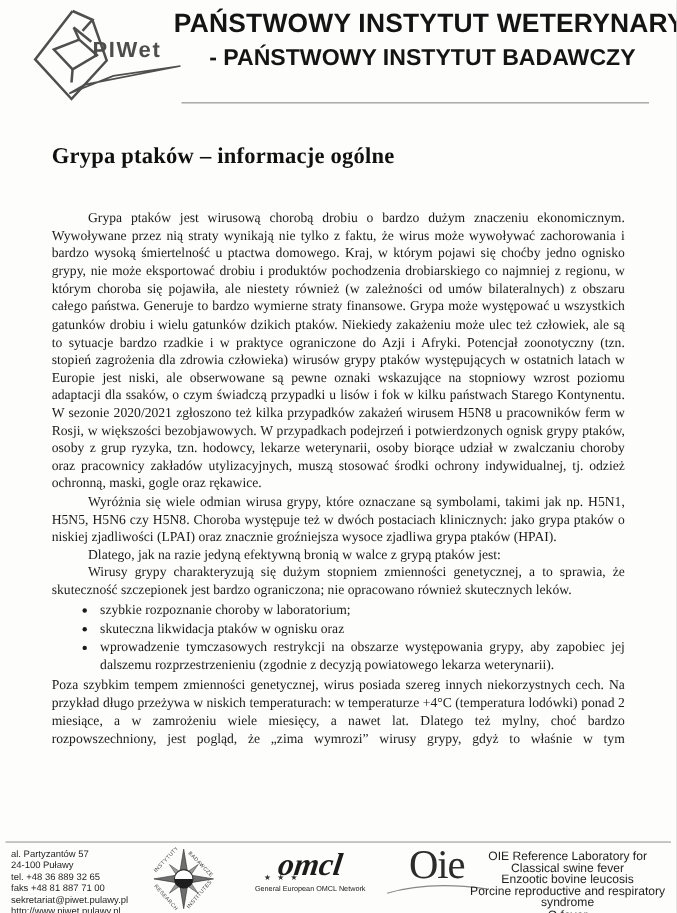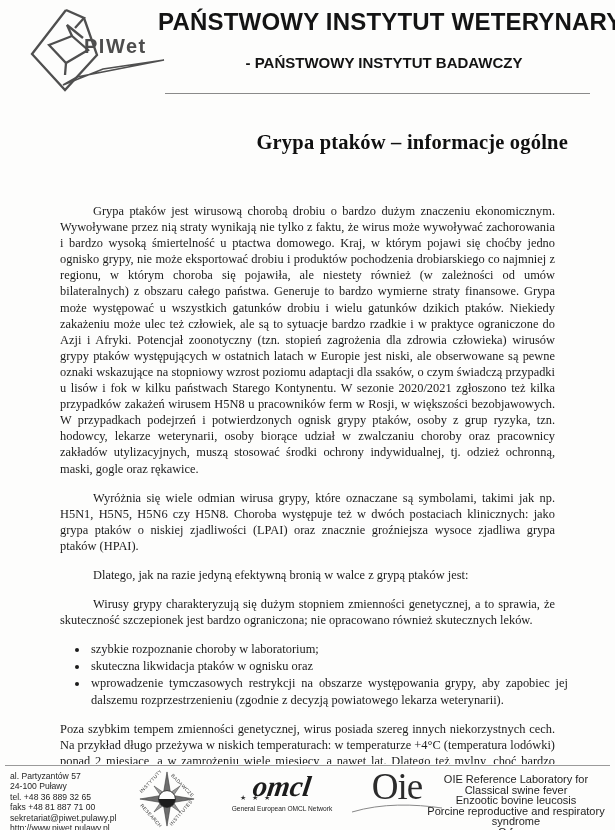--- a/index.html
+++ b/index.html
@@ -16,39 +16,39 @@
   .logo-text {
     position:absolute; left:64px; top:31px;
     font-family:"Liberation Sans", sans-serif; font-weight:bold;
     font-size:20px; letter-spacing:1.5px; color:#4d4d4d;
   }
   .header-text {
     position:absolute; left:158px; top:8px; width:452px; text-align:center;
     font-family:"Liberation Sans", sans-serif; font-weight:bold; color:#141414;
   }
   .ht1 { font-size:24px; letter-spacing:.2px; white-space:nowrap; }
-  .ht2 { font-size:15px; margin-top:18px; white-space:nowrap; }
+  .ht2 { font-size:21px; margin-top:5px; white-space:nowrap; }
   .header-rule {
     position:absolute; left:165px; top:93px; width:425px; height:0;
     border-top:1.6px solid #8a8a8a;
   }
 
   
   .doc-title {
-    position:absolute; left:47px; top:131px; width:521px; text-align:right;
+    position:absolute; left:47px; top:131px; width:521px; text-align:left;
     font-size:20.5px; font-weight:bold; color:#101010; letter-spacing:.2px;
   }
 
   
   .body-text {
     position:absolute; left:47px; top:190px; width:521px; height:574px;
     overflow:hidden; font-size:12.4px; line-height:16.1px;
     text-align:justify; color:#1b1b1b;
   }
-  .body-text p { margin:13px; }
+  .body-text p { margin:0; }
   .indent { text-indent:33px; }
   .body-text ul { margin:2px 0 2px 0; padding-left:42px; }
   .body-text li { padding-left:2px; margin:0 0 1px 0; }
   .closing { margin-top:13px; text-align-last:justify; }
 
   
   .footer-rule {
     position:absolute; left:5px; top:765px; width:605px; height:0;
     border-top:1.2px solid #9a9a9a;
   }

